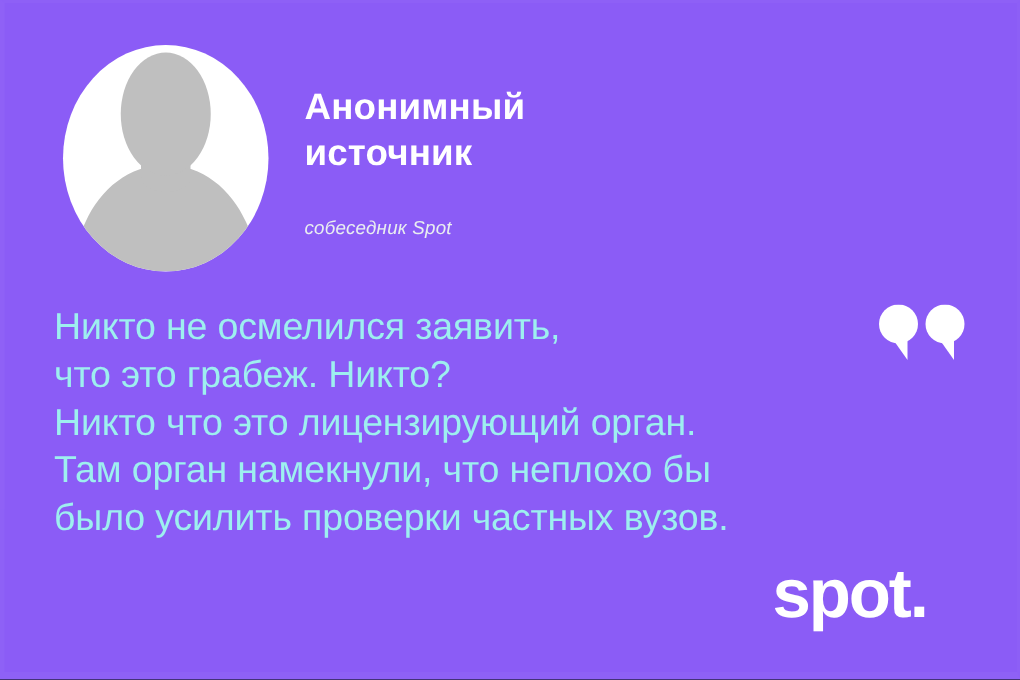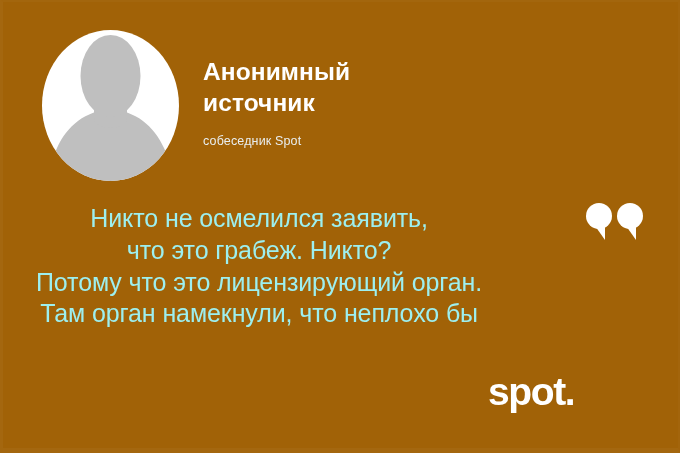--- a/index.html
+++ b/index.html
@@ -8,21 +8,21 @@
     background: #0c1416;
   }
   body {
     font-family: "Liberation Sans", sans-serif;
   }
 
   .card {
     position: relative;
     width: 680px;
     height: 453px;
-    background: #a16207;
+    background: #8b5cf6;
     overflow: hidden;
     box-sizing: border-box;
   }
 
   
   .card::after {
     content: "";
     position: absolute;
     left: 0; top: 0; right: 0; bottom: 0;
     border-left: 3px solid rgba(255,255,255,0.030);
@@ -69,56 +69,56 @@
     letter-spacing: 0.1px;
     white-space: pre-line;
     margin: 0;
   }
 
   .subtitle {
     color: #e9eef0;
     font-size: 12.5px;
     font-weight: 400;
     letter-spacing: 0.15px;
-    margin-top: 15px;
+    margin-top: 26px;
+    font-style: italic;
   }
 
   
   .quote {
     position: absolute;
     left: 36px;
     top: 203px;
     color: #9defef;
     font-size: 25px;
     font-weight: 500;
     line-height: 31.8px;
     letter-spacing: -0.1px;
     margin: 0;
   }
   .quote-line {
     display: block;
     white-space: nowrap;
-    text-align: center;
   }
 
   
   .quote-mark {
     position: absolute;
     left: 586px;
     top: 203px;
   }
   .quote-mark svg { display: block; }
 
   
   .logo {
     position: absolute;
-    left: 488px;
+    left: 515px;
     top: 372px;
     color: #ffffff;
-    font-size: 39px;
+    font-size: 46px;
     font-weight: 700;
     letter-spacing: -1.4px;
     line-height: 1;
     margin: 0;
   }
 </style>
 </head>
 <body>
 
 <div class="card">
@@ -145,22 +145,23 @@
       <div class="name">Анонимный
 источник</div>
       <div class="subtitle">собеседник Spot</div>
     </div>
 
   </div>
 
   <blockquote class="quote">
     <span class="quote-line">Никто не осмелился заявить,</span>
     <span class="quote-line">что это грабеж. Никто?</span>
-    <span class="quote-line">Потому что это лицензирующий орган.</span>
+    <span class="quote-line">Никто что это лицензирующий орган.</span>
     <span class="quote-line">Там орган намекнули, что неплохо бы</span>
+    <span class="quote-line">было усилить проверки частных вузов.</span>
   </blockquote>
 
   <div class="quote-mark">
     <svg width="58" height="40" viewBox="0 0 58 40" xmlns="http://www.w3.org/2000/svg">
 
       <circle cx="13" cy="13" r="13" fill="#ffffff"></circle>
       <path d="M7 20 L19 20 L19 37 Z" fill="#ffffff"></path>
 
       <circle cx="44" cy="13" r="13" fill="#ffffff"></circle>
       <path d="M38 20 L50 20 L50 37 Z" fill="#ffffff"></path>

